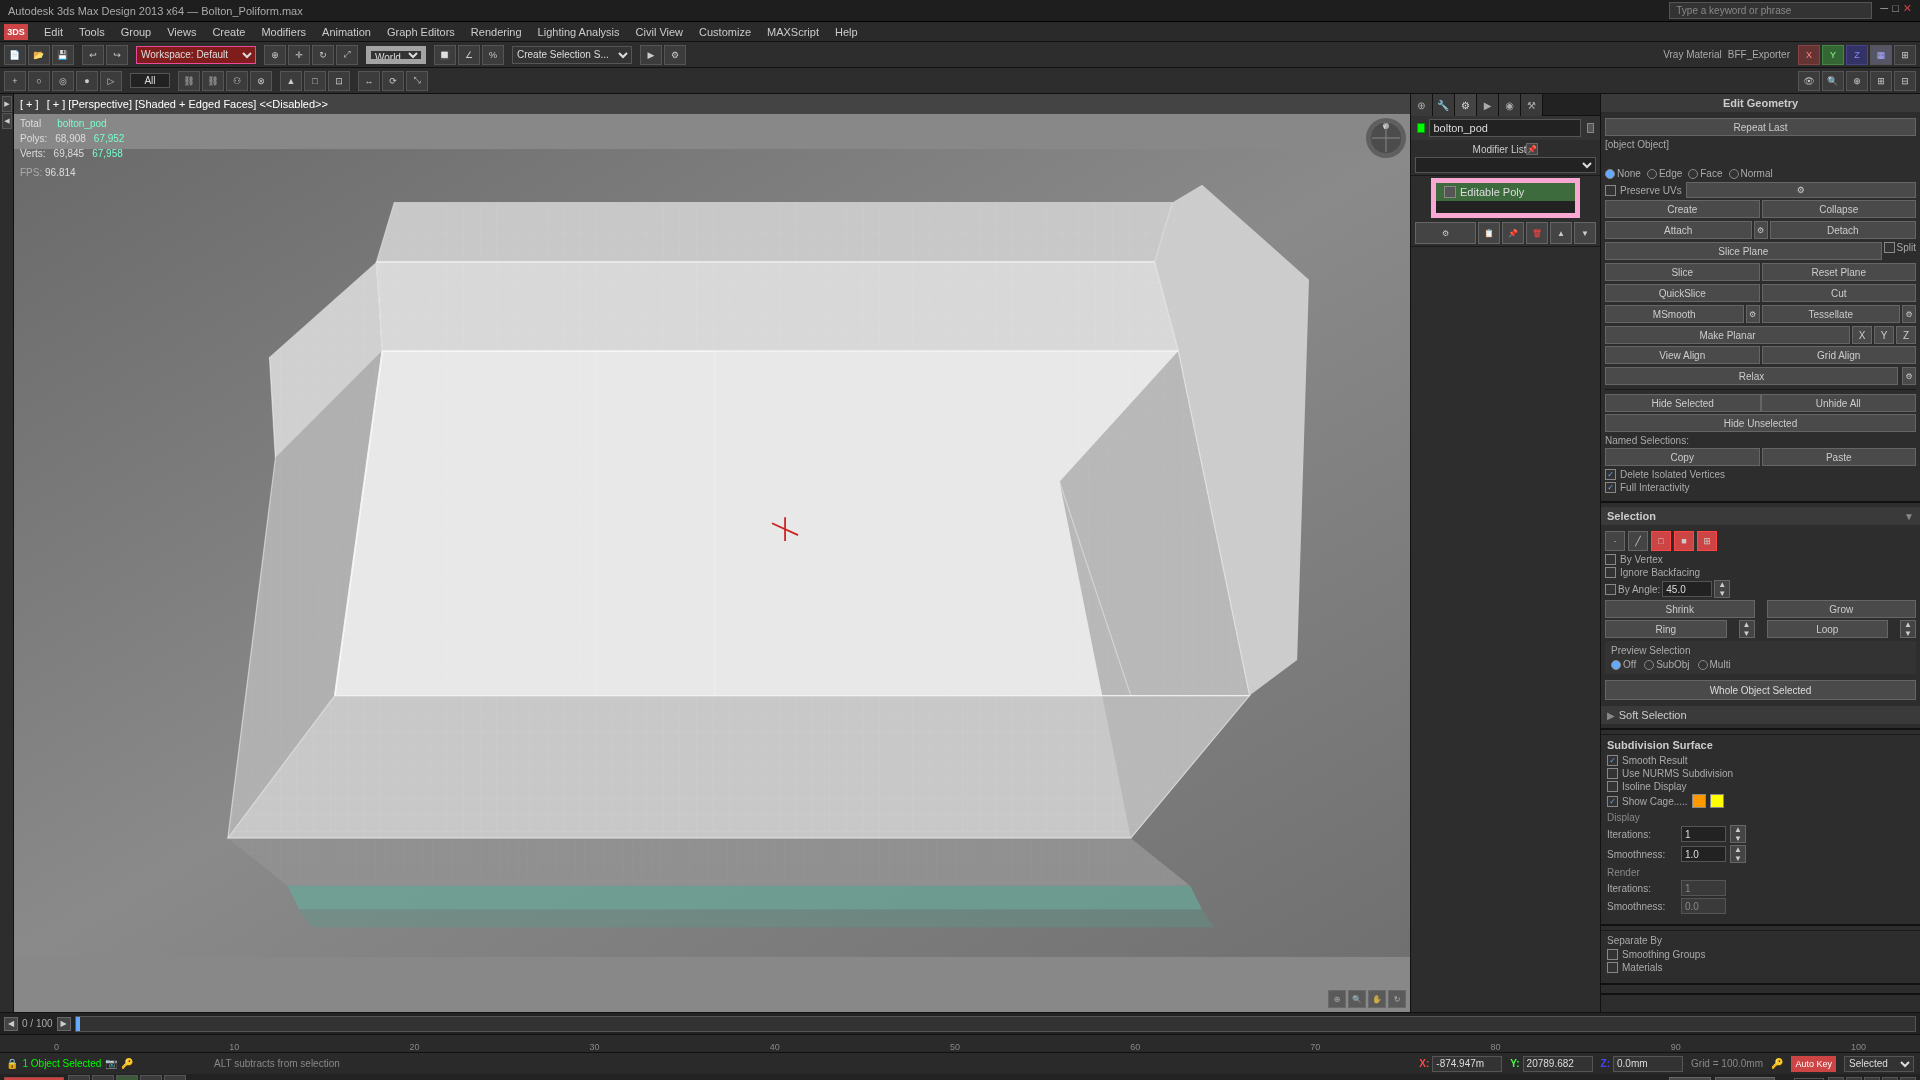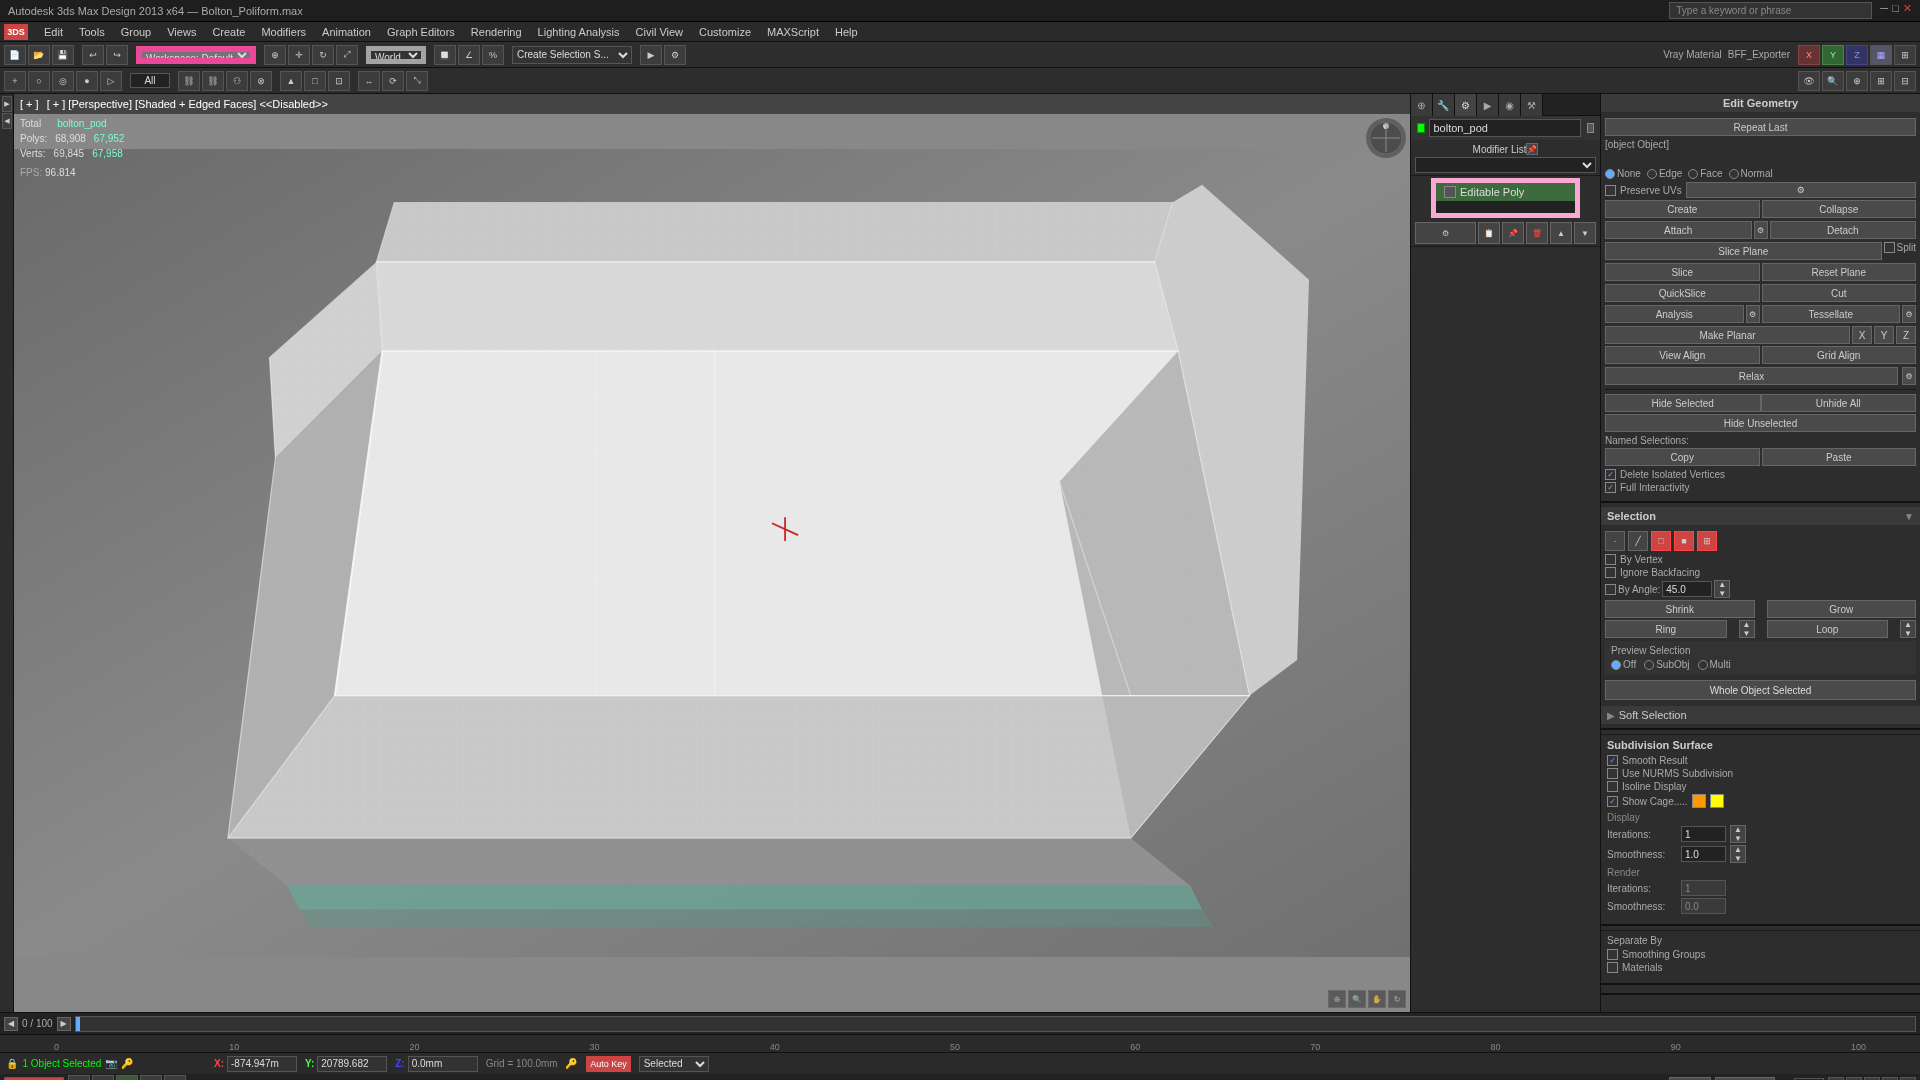--- a/index.html
+++ b/index.html
@@ -591,21 +591,21 @@
 
 <div id="toolbar">
   <div class="toolbar-btn">📄</div>
   <div class="toolbar-btn">📂</div>
   <div class="toolbar-btn">💾</div>
   <div class="toolbar-separator"></div>
   <div class="toolbar-btn">↩</div>
   <div class="toolbar-btn">↪</div>
   <div class="toolbar-separator"></div>
   <div style="display:flex;align-items:center;gap:2px;">
-    <select style="height:18px;background:#737373;border:6px solid #ec4899;color:#ddd;font-size:10px;width:120px;">
+    <select style="height:18px;background:#7f1d1d;border:1px solid #ec4899;color:#ddd;font-size:10px;width:120px;">
       <option>Workspace: Default</option>
     </select>
   </div>
   <div class="toolbar-separator"></div>
   <div class="toolbar-btn">⊕</div>
   <div class="toolbar-btn">✛</div>
   <div class="toolbar-btn">↻</div>
   <div class="toolbar-btn">⤢</div>
   <div class="toolbar-separator"></div>
   <div style="display:flex;align-items:center;gap:2px;">
@@ -898,21 +898,21 @@
         <button class="panel-btn">Slice</button>
         <button class="panel-btn">Reset Plane</button>
       </div>
 
       <div class="btn-row">
         <button class="panel-btn">QuickSlice</button>
         <button class="panel-btn">Cut</button>
       </div>
 
       <div class="btn-row">
-        <button class="panel-btn">Analysis</button>
+        <button class="panel-btn">MSmooth</button>
         <div style="width:14px;height:18px;background:#4a4a4a;border:1px solid #666;display:flex;align-items:center;justify-content:center;cursor:pointer;font-size:8px;color:#ccc;">⚙</div>
         <button class="panel-btn">Tessellate</button>
         <div style="width:14px;height:18px;background:#4a4a4a;border:1px solid #666;display:flex;align-items:center;justify-content:center;cursor:pointer;font-size:8px;color:#ccc;">⚙</div>
       </div>
 
       <div class="btn-row align-row">
         <button class="panel-btn">Make Planar</button>
         <button class="panel-btn" style="width:20px;flex:none;">X</button>
         <button class="panel-btn" style="width:20px;flex:none;">Y</button>
         <button class="panel-btn" style="width:20px;flex:none;">Z</button>
@@ -1157,20 +1157,21 @@
   </div>
 </div>
 
 <div id="status-bar">
   <div style="display:flex;align-items:center;gap:4px;width:200px;">
     <span style="color:#888;font-size:10px;">🔒</span>
     <span class="status-green">1 Object Selected</span>
     <span style="color:#888;font-size:10px;">📷</span>
     <span style="color:#888;font-size:10px;">🔑</span>
   </div>
+  <div style="flex:1;font-size:10px;color:#888;">ALT subtracts from selection</div>
   <div class="coord-display">
     <span class="coord-label">X:</span>
     <input class="coord-input" value="-874.947m" style="">
   </div>
   <div class="coord-display">
     <span class="coord-label y">Y:</span>
     <input class="coord-input" value="20789.682" style="">
   </div>
   <div class="coord-display">
     <span class="coord-label z">Z:</span>

